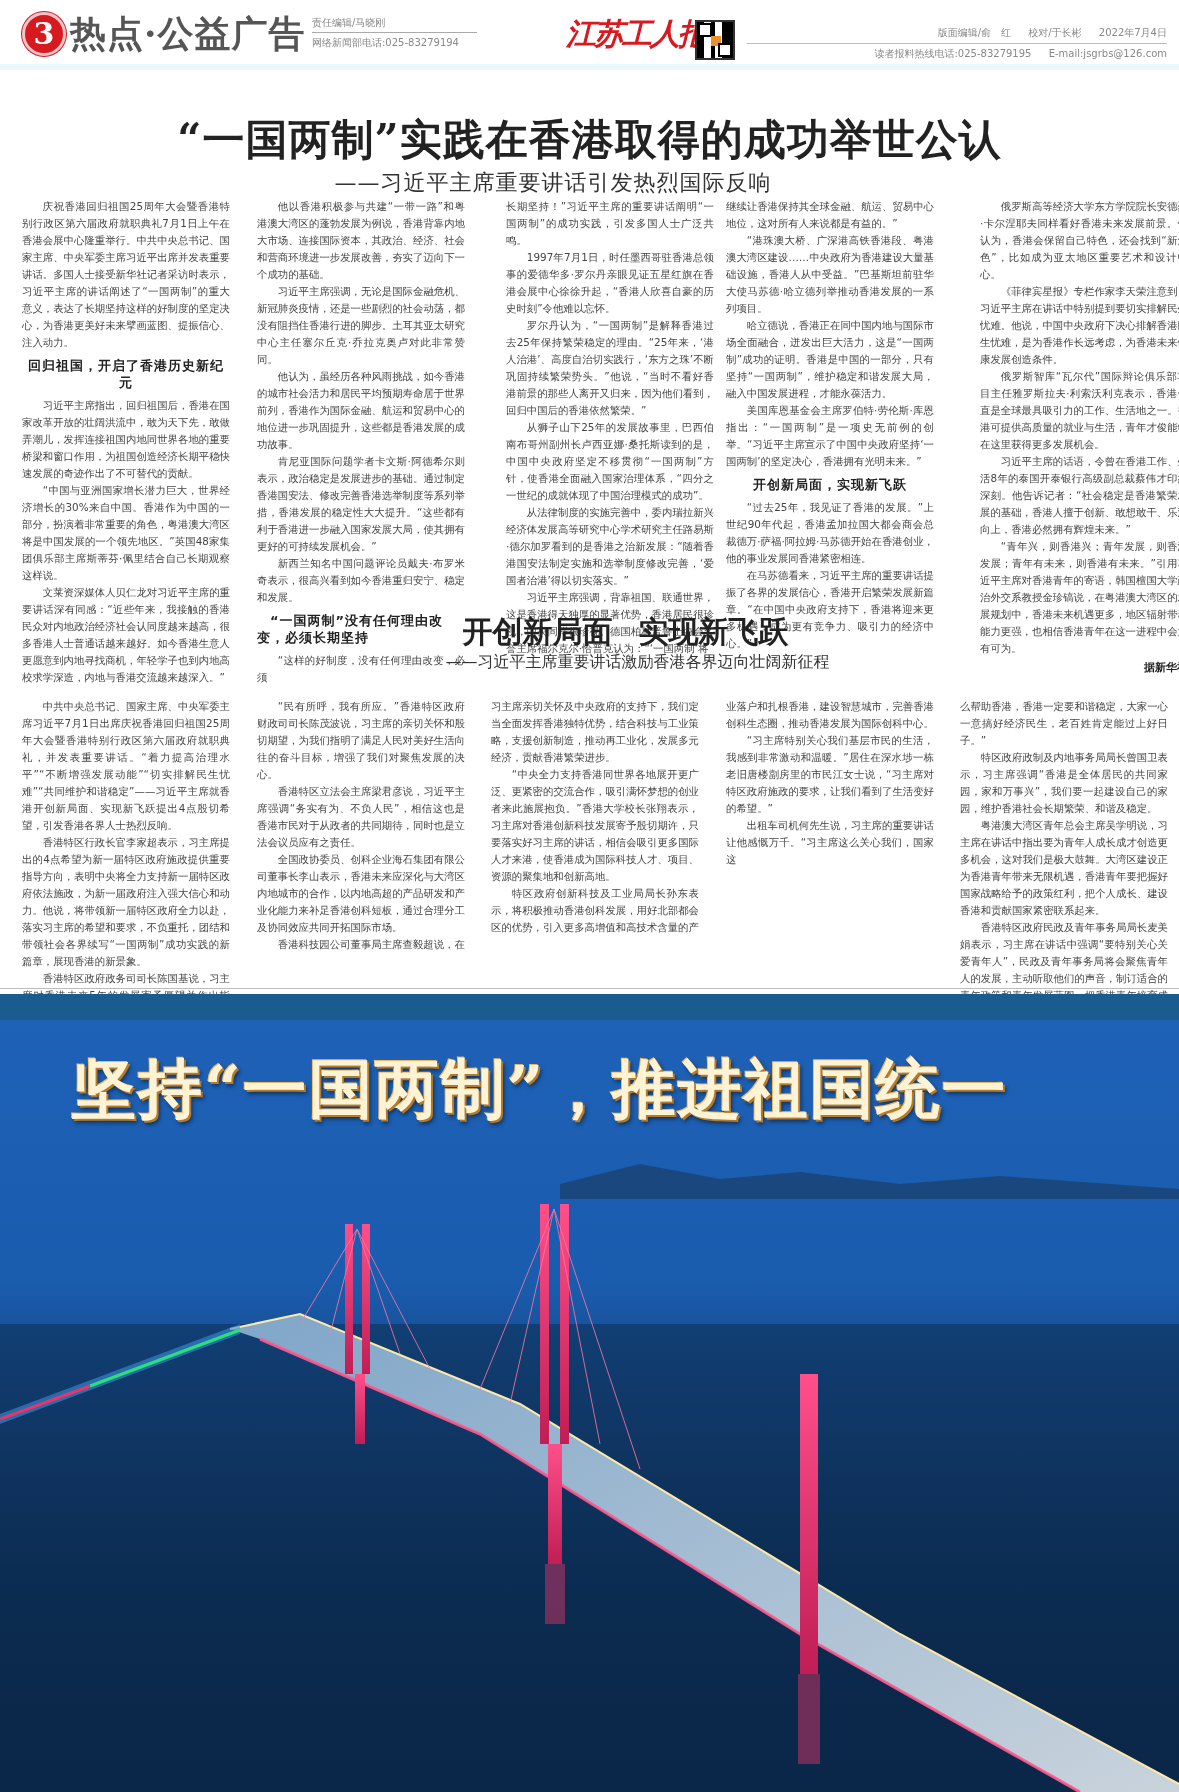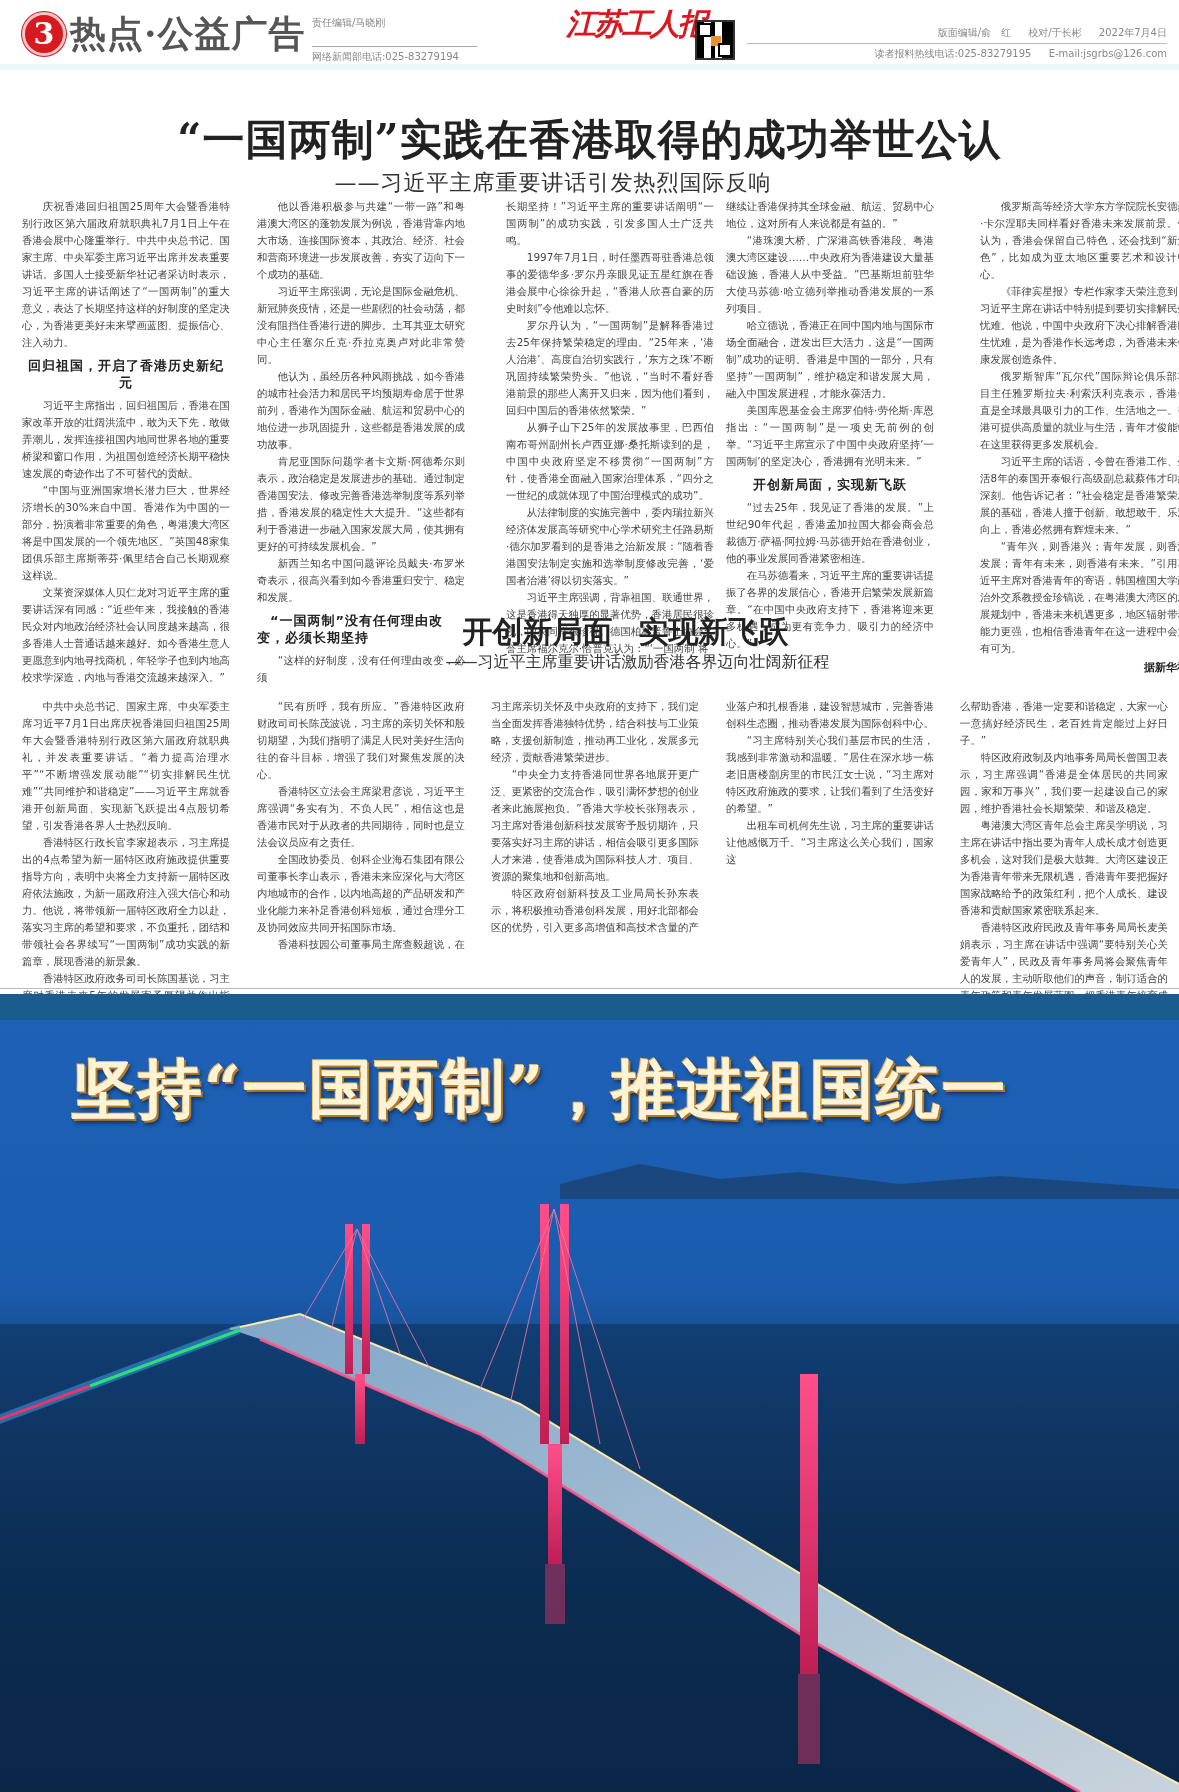--- a/index.html
+++ b/index.html
@@ -2,23 +2,23 @@
 <html><head>
 <meta charset="utf-8">
 <style>
   html,body{margin:0;padding:0;background:#fff;}
   body{width:1179px;height:1792px;position:relative;overflow:hidden;font-family:"DejaVu Sans","Liberation Sans",sans-serif;color:#333;}
   
   .masthead{position:absolute;left:0;top:0;width:1179px;height:64px;}
   .page-badge{position:absolute;left:22px;top:12px;width:38px;height:38px;border-radius:50%;background:#d71920;border:3px solid #f2c6c8;box-shadow:0 0 0 1px #d71920;color:#fff;font-family:"DejaVu Serif",serif;font-size:30px;font-weight:bold;line-height:38px;text-align:center;}
   .section-title{position:absolute;left:70px;top:10px;font-family:"DejaVu Serif",serif;font-size:36px;font-weight:bold;color:#555;letter-spacing:1px;}
   .editor-block{position:absolute;left:312px;top:16px;width:165px;font-size:10px;color:#888;}
-  .editor-block .l1{border-bottom:1px solid #aaa;padding-bottom:16px;}
+  .editor-block .l1{border-bottom:1px solid #aaa;padding-bottom:2px;}
   .editor-block .l2{padding-top:3px;}
-  .paper-logo{position:absolute;left:566px;top:4px;font-family:"DejaVu Serif",serif;font-size:30px;color:#d71920;font-style:italic;font-weight:bold;letter-spacing:-2px;}
+  .paper-logo{position:absolute;left:566px;top:14px;font-family:"DejaVu Serif",serif;font-size:30px;color:#d71920;font-style:italic;font-weight:bold;letter-spacing:-2px;}
   .qr{position:absolute;left:695px;top:20px;width:40px;height:40px;background:
      linear-gradient(90deg,#000 0 20%,transparent 20% 40%,#000 40% 50%,transparent 50% 70%,#000 70% 100%),
      #fff;border:2px solid #333;box-sizing:border-box;}
   .qr .dot{position:absolute;left:14px;top:14px;width:10px;height:10px;background:#e8912d;}
   .qr:before,.qr:after{content:"";position:absolute;width:10px;height:10px;border:2px solid #000;background:#fff;}
   .qr:before{left:1px;top:1px;}
   .qr:after{right:1px;bottom:1px;}
   .right-meta{position:absolute;right:12px;top:26px;width:420px;font-size:10px;color:#888;text-align:right;}
   .right-meta .l1{border-bottom:1px solid #bbb;padding-bottom:3px;}
   .right-meta .l1 span{margin-left:14px;}

